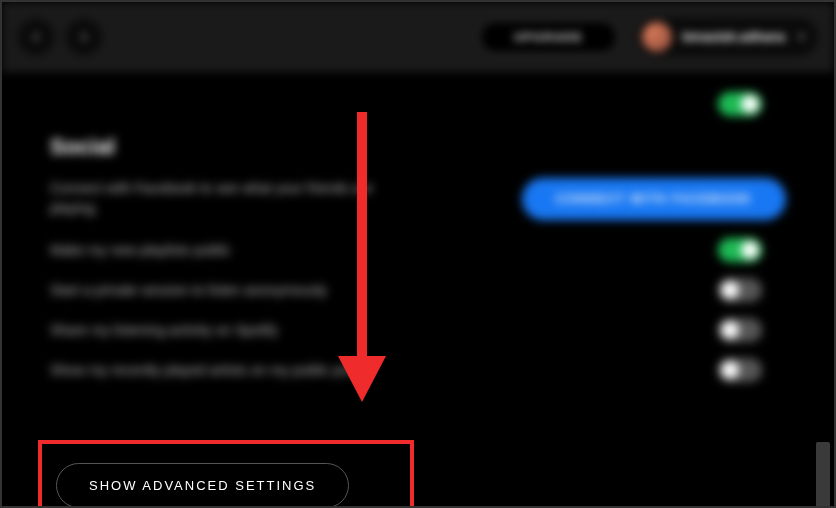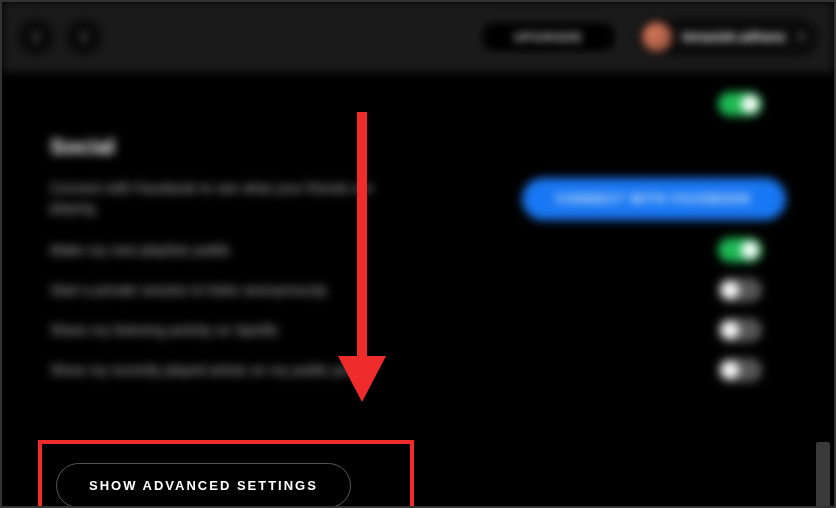--- a/index.html
+++ b/index.html
@@ -146,21 +146,21 @@
       border: 4px solid #ef2b2b;
       display: flex;
       align-items: center;
       padding: 0 14px;
     }
     .advanced-btn {
       border: 1px solid #555;
       background: transparent;
       color: #fff;
       font-size: 13px;
-      font-weight: 700;
+      font-weight: 400;
       letter-spacing: 2px;
       padding: 14px 32px;
       border-radius: 28px;
       cursor: pointer;
     }
 
     
     .arrow {
       position: absolute;
       left: 330px;

